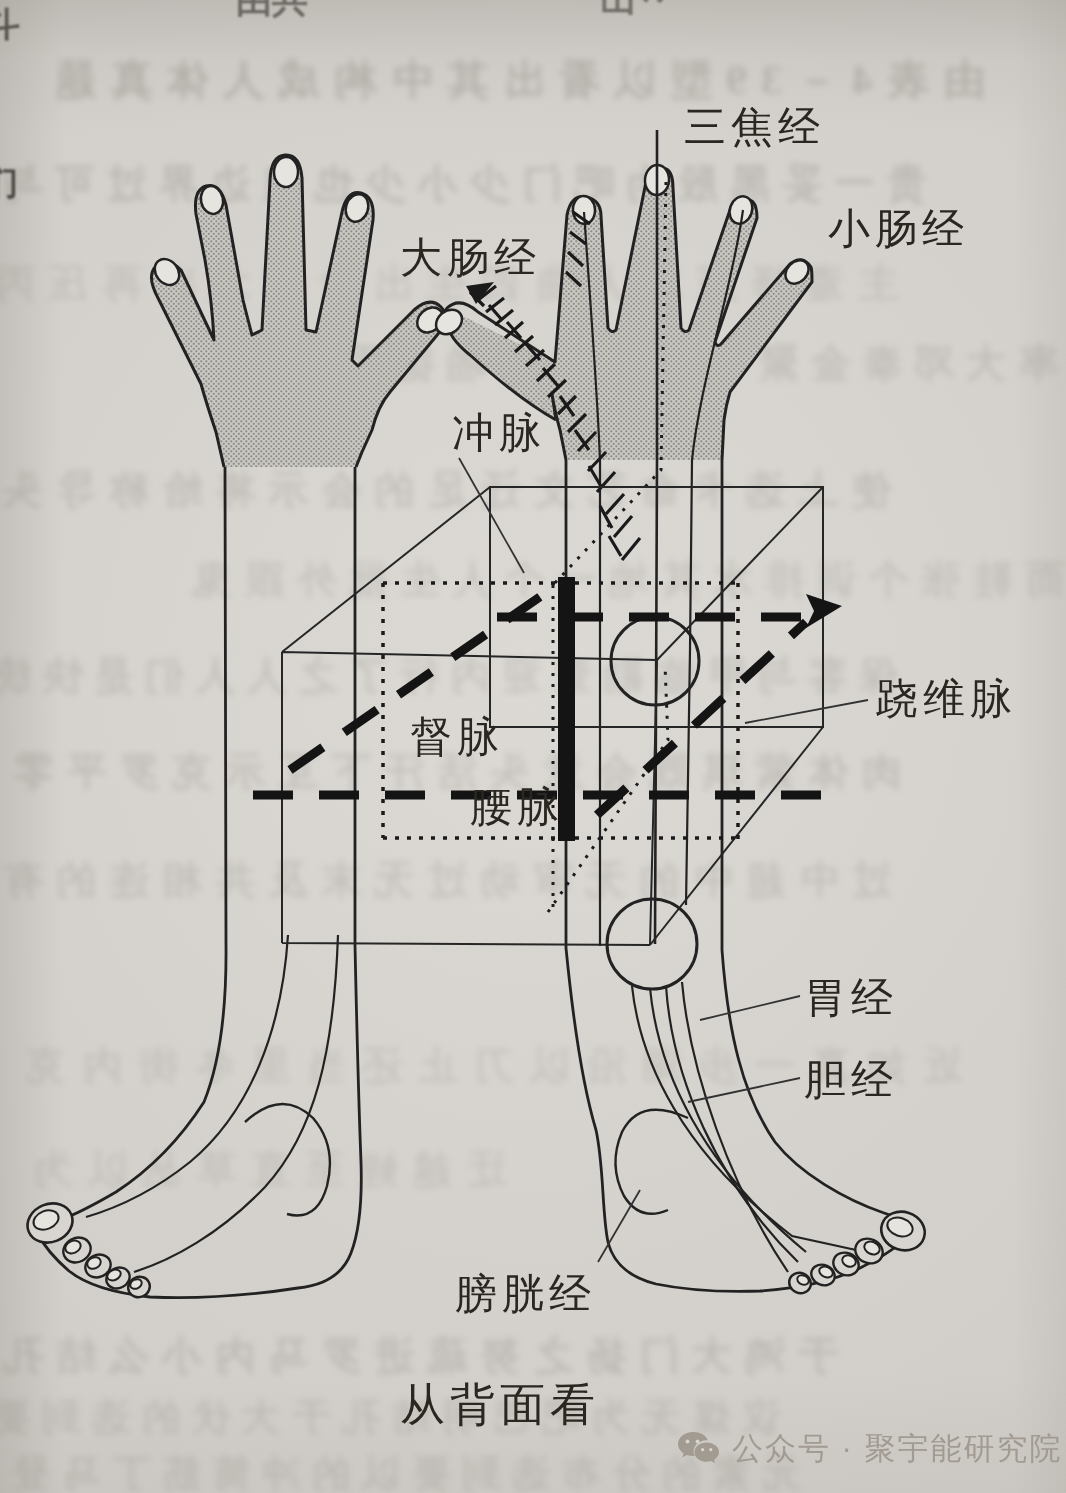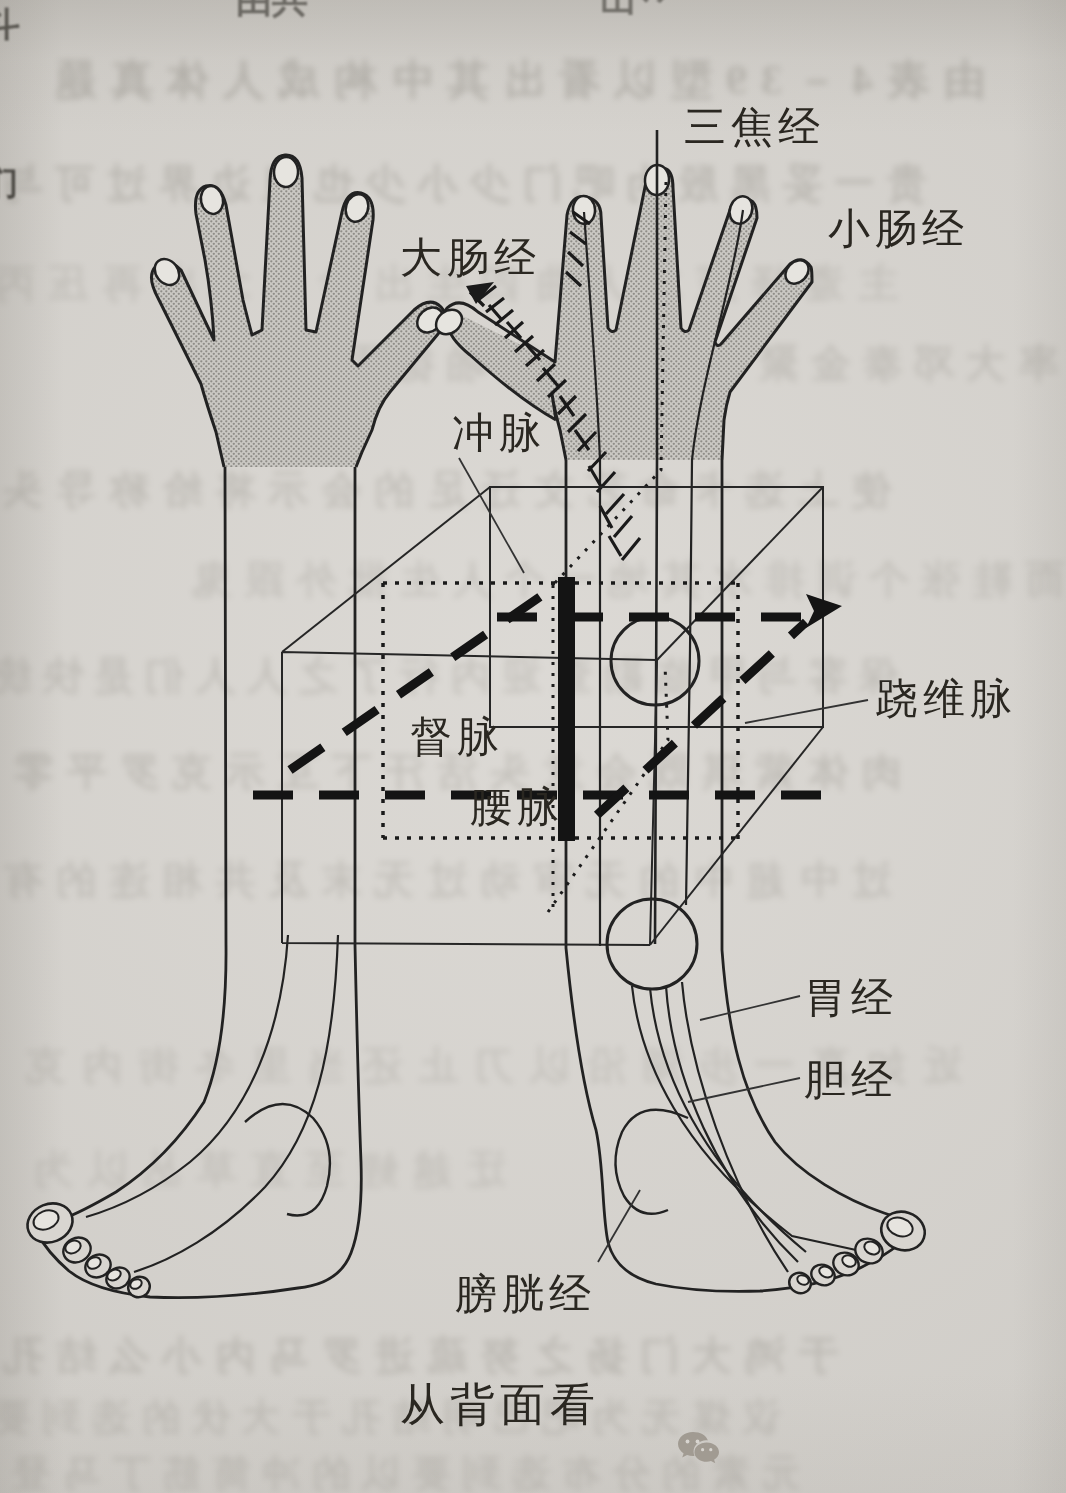--- a/index.html
+++ b/index.html
@@ -218,13 +218,14 @@
       <path d="M17,3 C8.7,3 2,8.4 2,15.1 C2,18.9 4.2,22.2 7.6,24.4 L6.2,28.6 L11.1,26.1 C12.9,26.7 14.9,27.1 17,27.1 C17.5,27.1 18,27 18.5,27 C17.9,25.6 17.6,24.1 17.6,22.5 C17.6,16.3 23.3,11.3 30.3,11.3 C30.9,11.3 31.4,11.3 31.9,11.4 C30.4,6.5 24.3,3 17,3 Z"></path>
       <path d="M30.7,13.6 C23.9,13.6 18.4,17.9 18.4,23.2 C18.4,28.5 23.9,32.8 30.7,32.8 C32.2,32.8 33.7,32.6 35,32.1 L39.3,34.3 L38.1,30.7 C40.9,28.9 43,26.2 43,23.2 C43,17.9 37.5,13.6 30.7,13.6 Z"></path>
     </g>
     <g fill="#d8d5d0">
       <circle cx="11.5" cy="12.5" r="1.9"></circle>
       <circle cx="21.5" cy="12.5" r="1.9"></circle>
       <circle cx="26.6" cy="20.7" r="1.6"></circle>
       <circle cx="34.8" cy="20.7" r="1.6"></circle>
     </g>
   </svg>
+  <span>公众号 · 聚宇能研究院</span>
 </div>
 
 </body></html>

